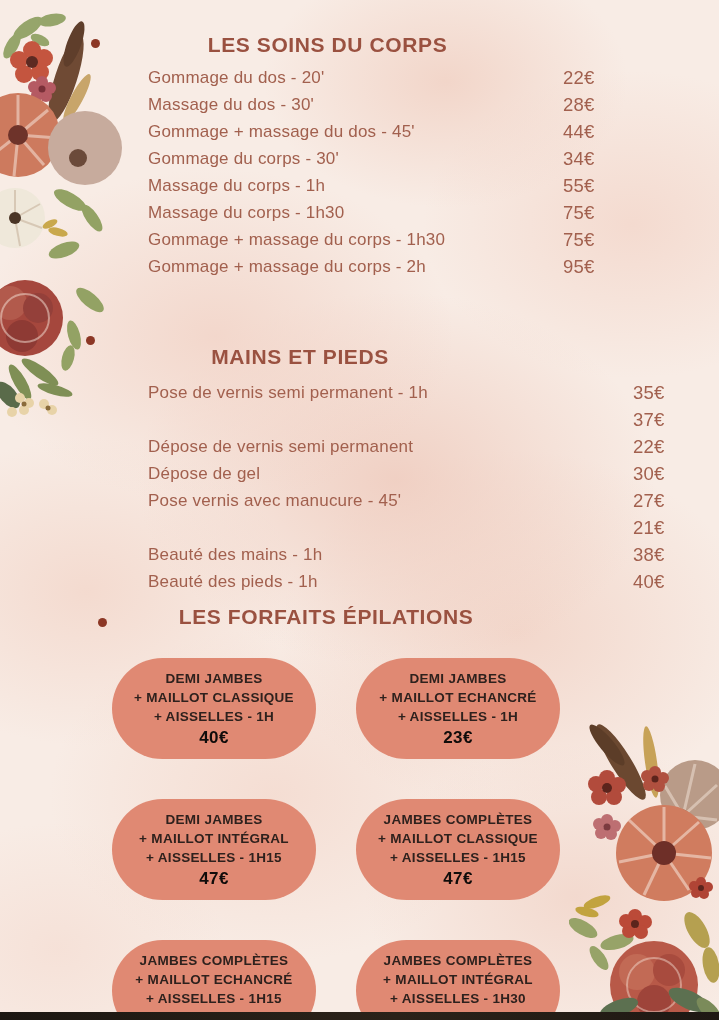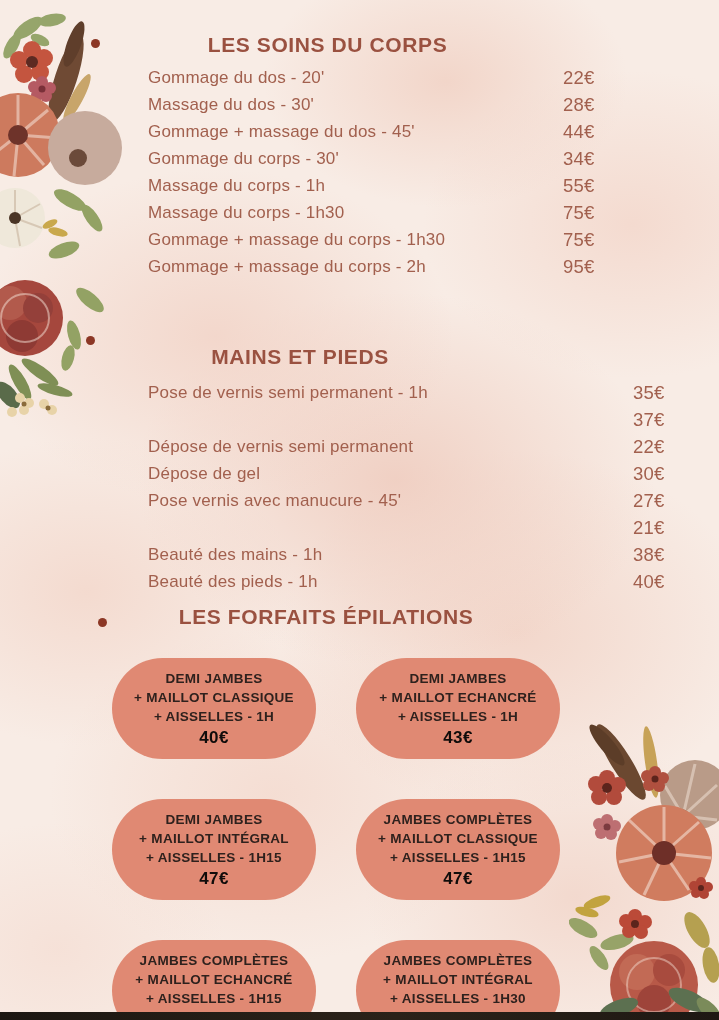--- a/index.html
+++ b/index.html
@@ -279,21 +279,21 @@
     <div class="card">
       <div class="card-line">DEMI JAMBES</div>
       <div class="card-line">+ MAILLOT CLASSIQUE</div>
       <div class="card-line">+ AISSELLES - 1H</div>
       <div class="card-price">40€</div>
     </div>
     <div class="card">
       <div class="card-line">DEMI JAMBES</div>
       <div class="card-line">+ MAILLOT ECHANCRÉ</div>
       <div class="card-line">+ AISSELLES - 1H</div>
-      <div class="card-price">43€</div>
+      <div class="card-price">23€</div>
     </div>
     <div class="card">
       <div class="card-line">DEMI JAMBES</div>
       <div class="card-line">+ MAILLOT INTÉGRAL</div>
       <div class="card-line">+ AISSELLES - 1H15</div>
       <div class="card-price">47€</div>
     </div>
     <div class="card">
       <div class="card-line">JAMBES COMPLÈTES</div>
       <div class="card-line">+ MAILLOT CLASSIQUE</div>

